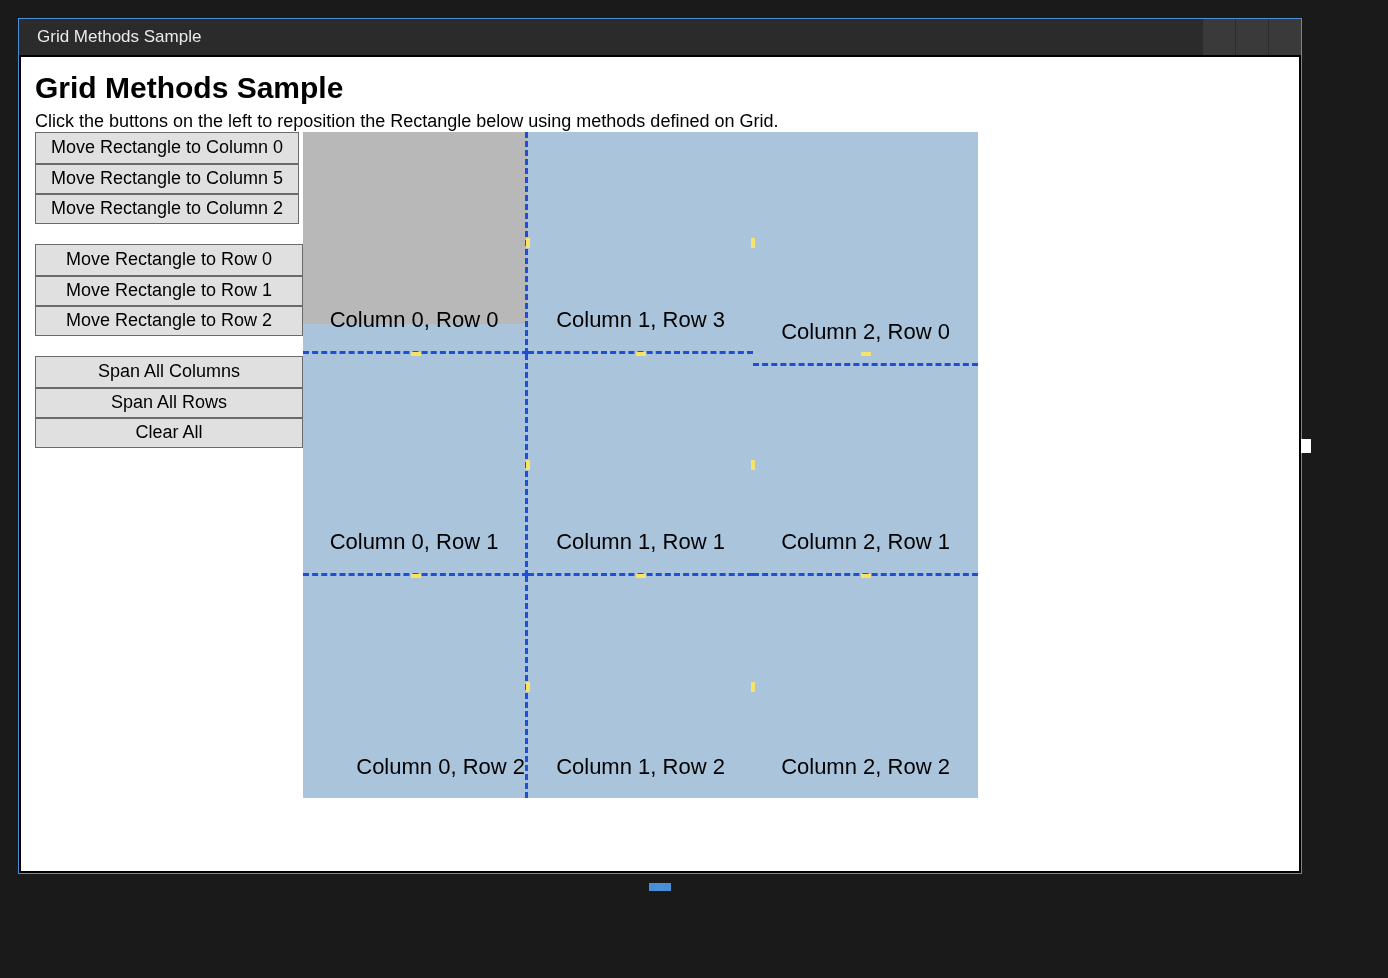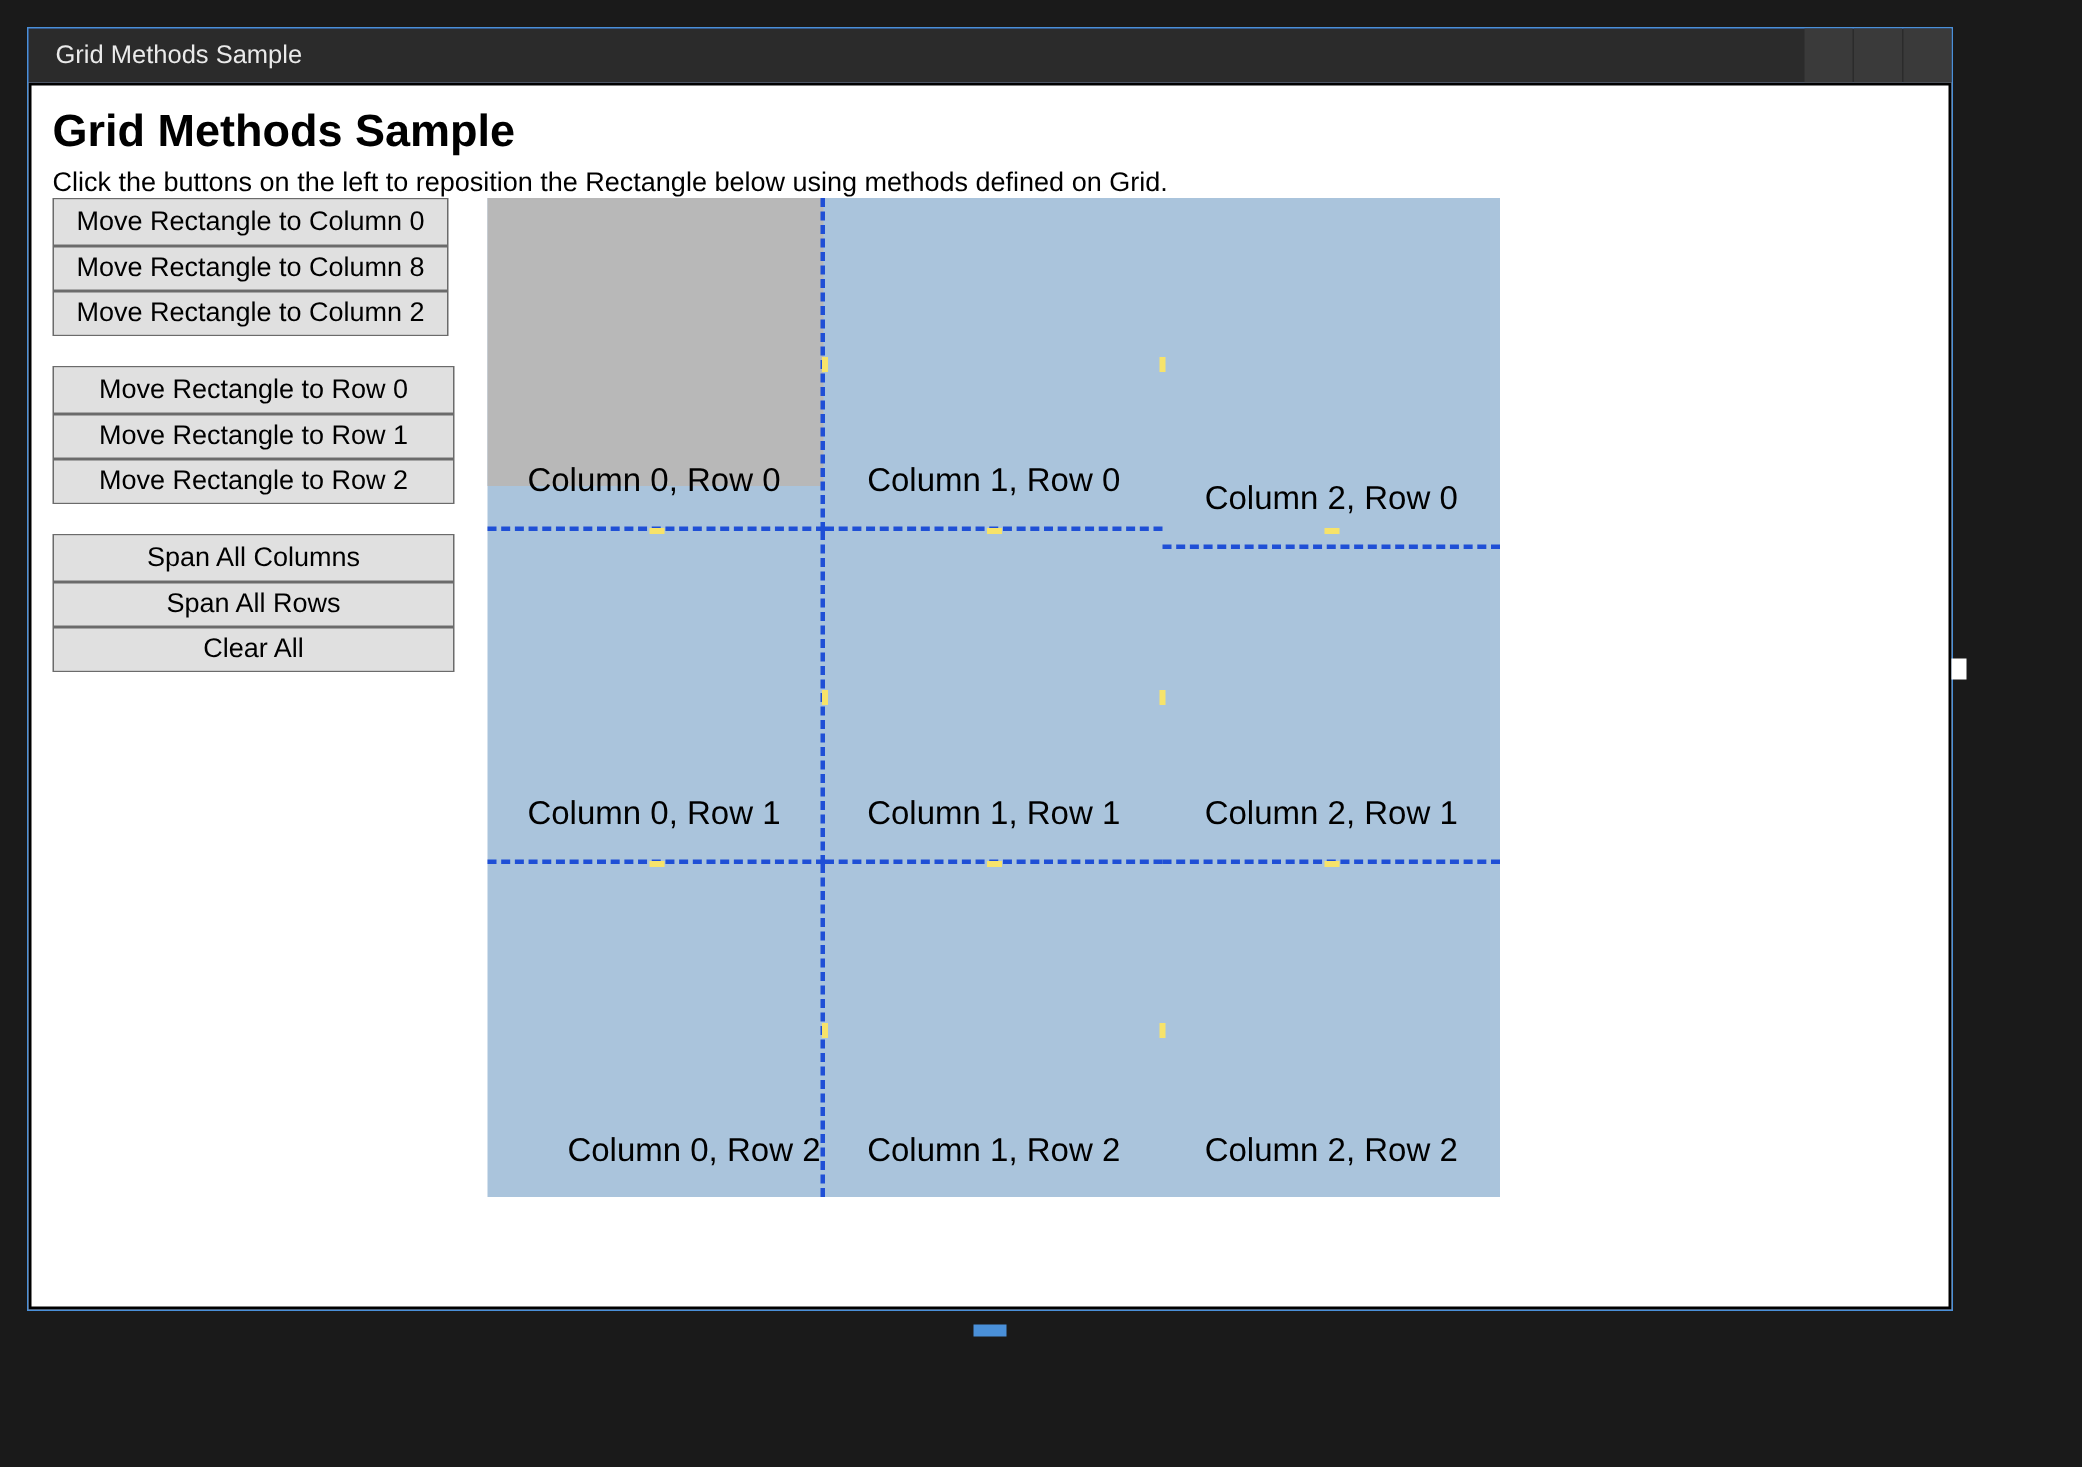--- a/index.html
+++ b/index.html
@@ -71,21 +71,20 @@
     }
 
     p.page-subtitle {
       font-size: 18px;
       color: #000;
     }
 
     .content-row {
       display: flex;
       align-items: flex-start;
-      gap: 22px;
     }
 
     .button-column {
       width: 268px;
       flex-shrink: 0;
     }
 
     .btn-group {
       border: 1px solid #6b6b6b;
       margin-bottom: 20px;
@@ -223,21 +222,21 @@
   <div class="client-area">
     <h1 class="page-title">Grid Methods Sample</h1>
     <p class="page-subtitle">Click the buttons on the left to reposition the Rectangle below using methods defined on Grid.</p>
 
     <div class="content-row">
 
       <div class="button-column">
 
         <div class="btn-group compact">
           <button class="wpf-button">Move Rectangle to Column 0</button>
-          <button class="wpf-button">Move Rectangle to Column 8</button>
+          <button class="wpf-button">Move Rectangle to Column 5</button>
           <button class="wpf-button">Move Rectangle to Column 2</button>
         </div>
 
         <div class="btn-group wide">
           <button class="wpf-button">Move Rectangle to Row 0</button>
           <button class="wpf-button">Move Rectangle to Row 1</button>
           <button class="wpf-button">Move Rectangle to Row 2</button>
         </div>
 
         <div class="btn-group wide">
@@ -248,21 +247,21 @@
 
       </div>
 
       <div class="grid-area" id="grid-area" style="width: 675px; height: 666px; background: rgb(170, 196, 220);">
         <div class="gray-rect" id="gray-rect" style="width: 224px; height: 192px; background: rgb(184, 184, 184); left: 0px; top: 0px;"></div>
 
       <div class="grid-cell" style="left: 0px; top: 0px; width: 225px; height: 222px; border-color: rgb(31, 79, 214);">
             <div class="cell-label">Column 0, Row 0</div>
           </div>
           <div class="grid-cell" style="left: 225px; top: 0px; width: 225px; height: 222px; border-color: rgb(31, 79, 214);">
-            <div class="cell-label">Column 1, Row 0</div>
+            <div class="cell-label">Column 1, Row 3</div>
           </div>
           <div class="grid-cell" style="left: 450px; top: 12px; width: 225px; height: 222px; border-right-width: 0px; border-color: rgb(31, 79, 214);">
             <div class="cell-label">Column 2, Row 0</div>
           </div>
           <div class="grid-cell" style="left: 0px; top: 222px; width: 225px; height: 222px; border-color: rgb(31, 79, 214);">
             <div class="cell-label">Column 0, Row 1</div>
           </div>
           <div class="grid-cell" style="left: 225px; top: 222px; width: 225px; height: 222px; border-color: rgb(31, 79, 214);">
             <div class="cell-label">Column 1, Row 1</div>
           </div>

